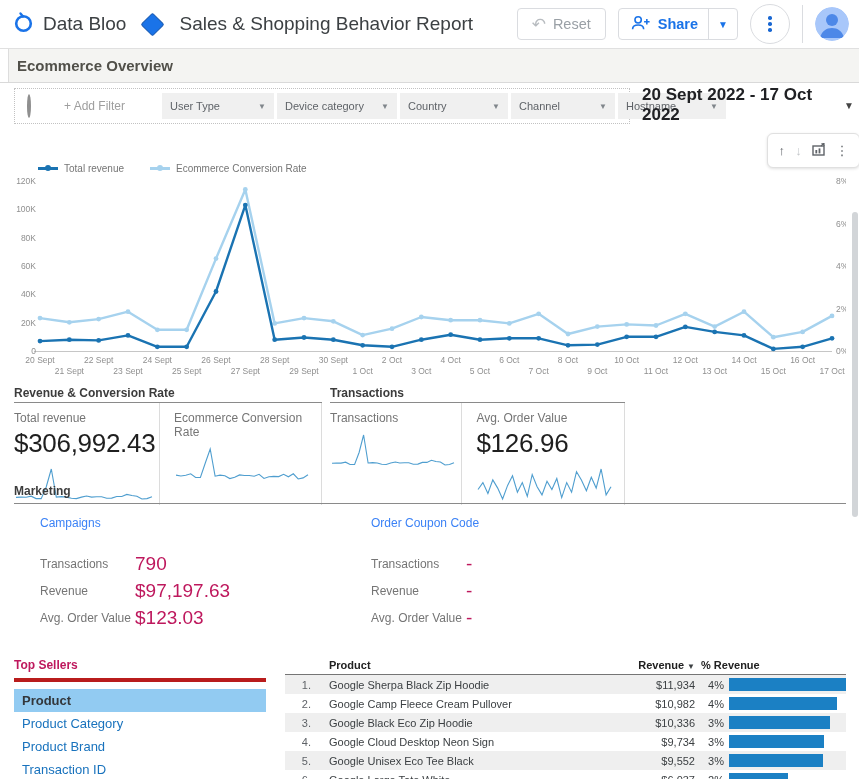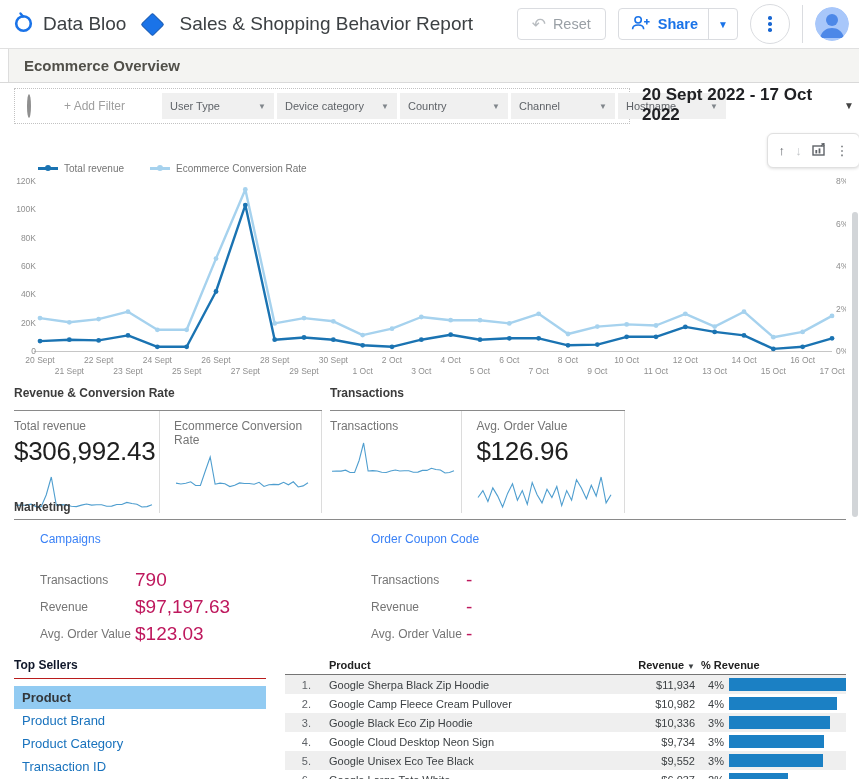--- a/index.html
+++ b/index.html
@@ -27,21 +27,21 @@
     padding:0 9px;color:var(--accent);font-size:10px;}
   .kebab-circle{width:38px;height:38px;border:1px solid #dadce0;border-radius:50%;
     display:flex;flex-direction:column;align-items:center;justify-content:center;gap:2.5px;}
   .kebab-circle i{width:3.5px;height:3.5px;border-radius:50%;background:#1967d2;}
   .topbar-divider{width:1px;height:38px;background:#dadce0;}
   .avatar{width:34px;height:34px;border-radius:50%;overflow:hidden;}
   
   .pagebar{position:absolute;left:0;top:49px;width:859px;height:33px;background:#f4f4f2;
     border-bottom:1px solid #d9d9d9;display:flex;align-items:center;}
   .pagebar .leftstrip{width:8px;height:33px;background:#fff;border-right:1px solid #ddd;}
-  .page-title{font-size:15px;font-weight:bold;color:#51504a;margin-left:15px;}
+  .page-title{font-size:15px;font-weight:bold;color:#51504a;margin-left:8px;}
   
   .filterbar{position:absolute;left:14px;top:88px;width:614px;height:34px;
     border:1px dotted #c2c2c2;display:flex;align-items:center;gap:19px;}
   .filter-circle{width:20px;height:20px;border:2px solid #8f8f8f;border-radius:50%;margin-left:12px;}
   .add-filter{font-size:12px;color:#9e9e9e;margin-left:14px;margin-right:18px;white-space:nowrap;}
   .chips{display:flex;gap:3px;}
   .chip{height:26px;background:#f0f0f0;display:flex;align-items:center;
     justify-content:space-between;padding:0 8px;font-size:11px;color:#5f6368;}
   .chip .caret{font-size:8px;color:#80868b;margin-left:10px;}
   .datectl{position:absolute;left:642px;top:90px;width:212px;height:30px;
@@ -54,42 +54,42 @@
     border:1px solid #e0e0e0;border-radius:6px;box-shadow:0 1px 3px rgba(0,0,0,.12);
     display:flex;align-items:center;justify-content:space-evenly;z-index:5;}
   .tb-icon{font-size:13px;color:#5f6368;line-height:1;}
   .tb-icon.dim{color:#c3c6c9;}
   .legend{position:absolute;left:24px;top:30px;display:flex;gap:26px;align-items:center;}
   .legend-item{display:flex;align-items:center;gap:6px;font-size:10px;color:#757575;}
   .legend-line{width:20px;height:2.5px;position:relative;}
   .legend-line i{position:absolute;left:7px;top:-2px;width:6px;height:6px;border-radius:50%;}
   
   .sc-group{position:absolute;}
-  .sc-title{font-size:12px;font-weight:bold;color:#3c3c3c;padding-bottom:10px;
+  .sc-title{font-size:12px;font-weight:bold;color:#3c3c3c;padding-bottom:2px;
     border-bottom:1px solid #8a8a8a;}
   .sc-cards{display:flex;border-right:1px solid #dcdcdc;}
   .sc-card{padding:8px 0 0 0;}
   .sc-card + .sc-card{border-left:1px solid #dcdcdc;padding-left:14px;}
   .sc-label{font-size:12px;color:#757575;}
   .sc-value{font-size:26px;color:#1f1f1f;margin-top:3px;letter-spacing:-0.3px;}
   .sc-spark{margin-top:8px;}
   
-  .marketing{position:absolute;left:14px;top:500px;width:832px;}
+  .marketing{position:absolute;left:14px;top:484px;width:832px;}
   .mk-title{font-size:12px;font-weight:bold;color:#3c3c3c;padding-bottom:5px;
     border-bottom:1px solid #8a8a8a;}
   .mk-cols{display:flex;}
   .mk-col{width:305px;padding-left:26px;padding-top:12px;}
   .mk-col-title{font-size:12px;font-weight:normal;color:#3b82f6;margin-bottom:20px;}
   .mk-row{display:flex;align-items:center;height:27px;}
   .mk-label{width:95px;font-size:12px;color:#757575;}
   .mk-value{font-size:19px;color:#be185d;}
   
   .tsellers{position:absolute;left:14px;top:658px;width:252px;}
-  .ts-title{font-size:12px;font-weight:bold;color:#0f172a;padding-bottom:6px;
-    border-bottom:1px solid #b91c1c;margin-bottom:7px;}
+  .ts-title{font-size:12px;font-weight:bold;color:#be185d;padding-bottom:6px;
+    border-bottom:4px solid #b91c1c;margin-bottom:7px;}
   .ts-item{height:23px;line-height:23px;font-size:13px;padding-left:8px;color:var(--link);
     cursor:pointer;}
   .ts-item.selected{background:var(--selected);color:#33373b;font-weight:bold;}
   
   .ptable{position:absolute;left:285px;top:656px;width:561px;font-size:11px;}
   .pt-header{display:grid;grid-template-columns:34px 280px 100px 147px;height:18px;
     align-items:center;border-bottom:1px solid #757575;font-weight:bold;color:#212121;}
   .pt-header .h-product{padding-left:10px;}
   .pt-header .h-revenue{text-align:right;padding-right:4px;}
   .pt-header .h-pct{padding-left:2px;}
@@ -395,22 +395,22 @@
           <span class="mk-value">-</span>
         </div>
       </div>
     </div>
 </div>
 
 <div class="tsellers">
   <div class="ts-title">Top Sellers</div>
   <div id="tslist">
       <div class="ts-item selected">Product</div>
+      <div class="ts-item">Product Category</div>
       <div class="ts-item">Product Brand</div>
-      <div class="ts-item">Product Category</div>
       <div class="ts-item">Transaction ID</div>
     </div>
 </div>
 
 <div class="ptable">
   <div class="pt-header">
     <span></span>
     <span class="h-product">Product</span>
     <span class="h-revenue">
       <span>Revenue</span><span class="sort-caret">▼</span>

